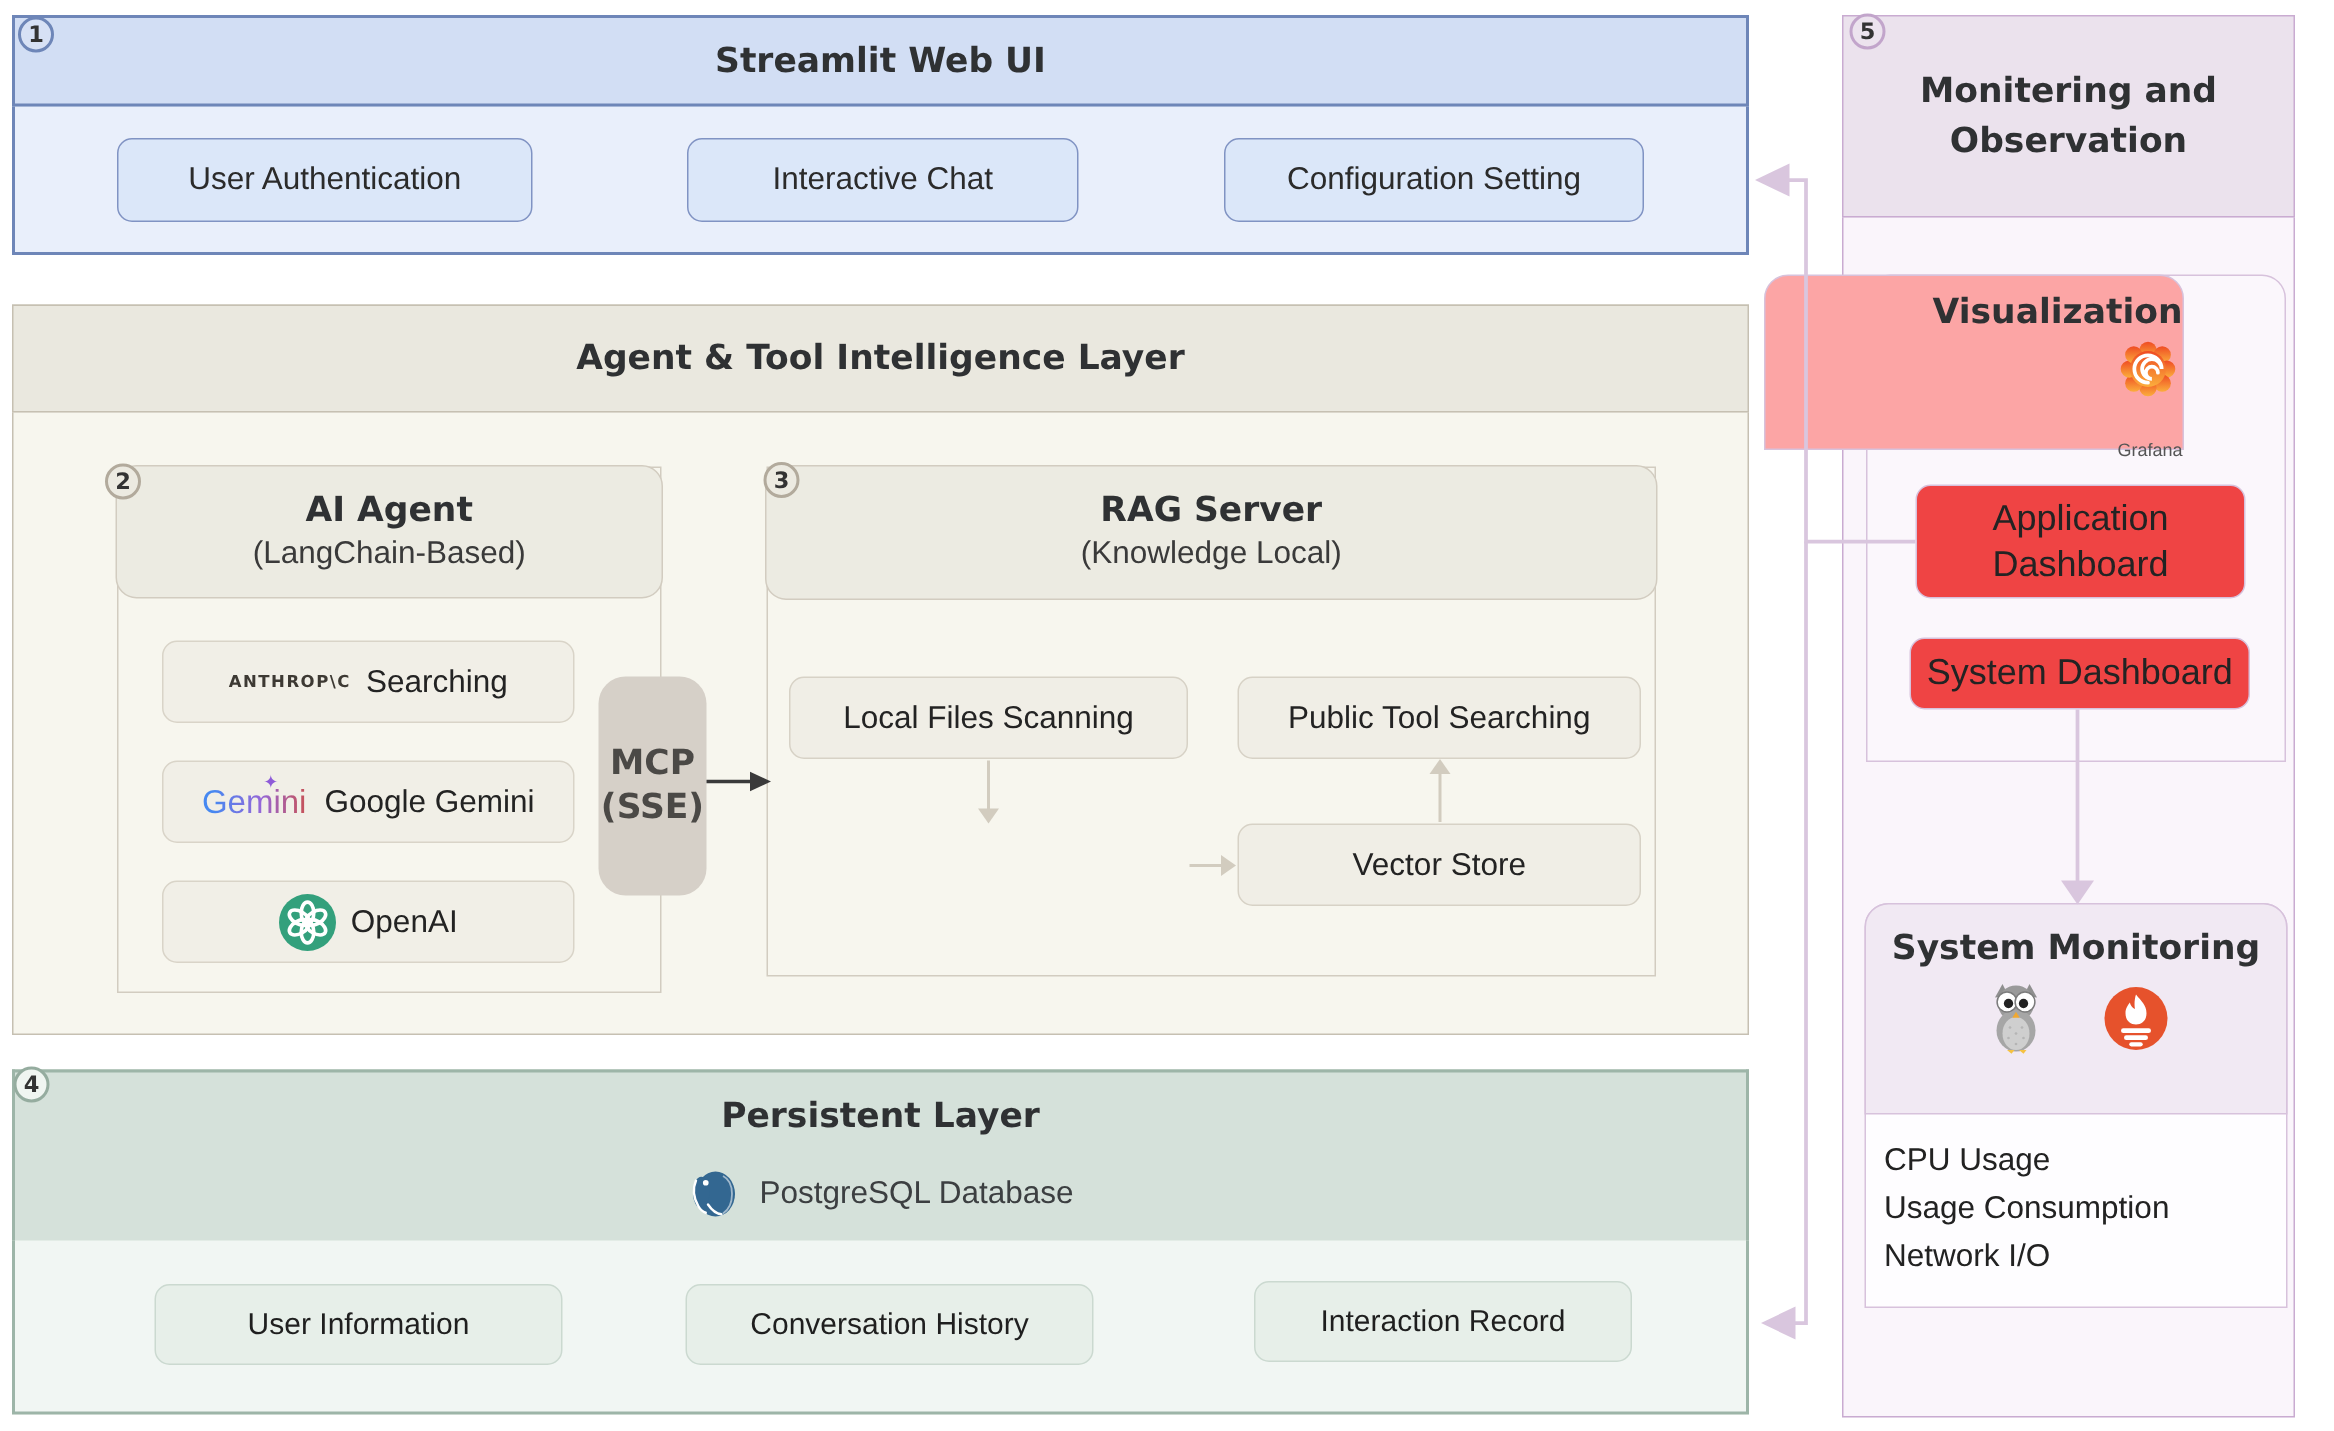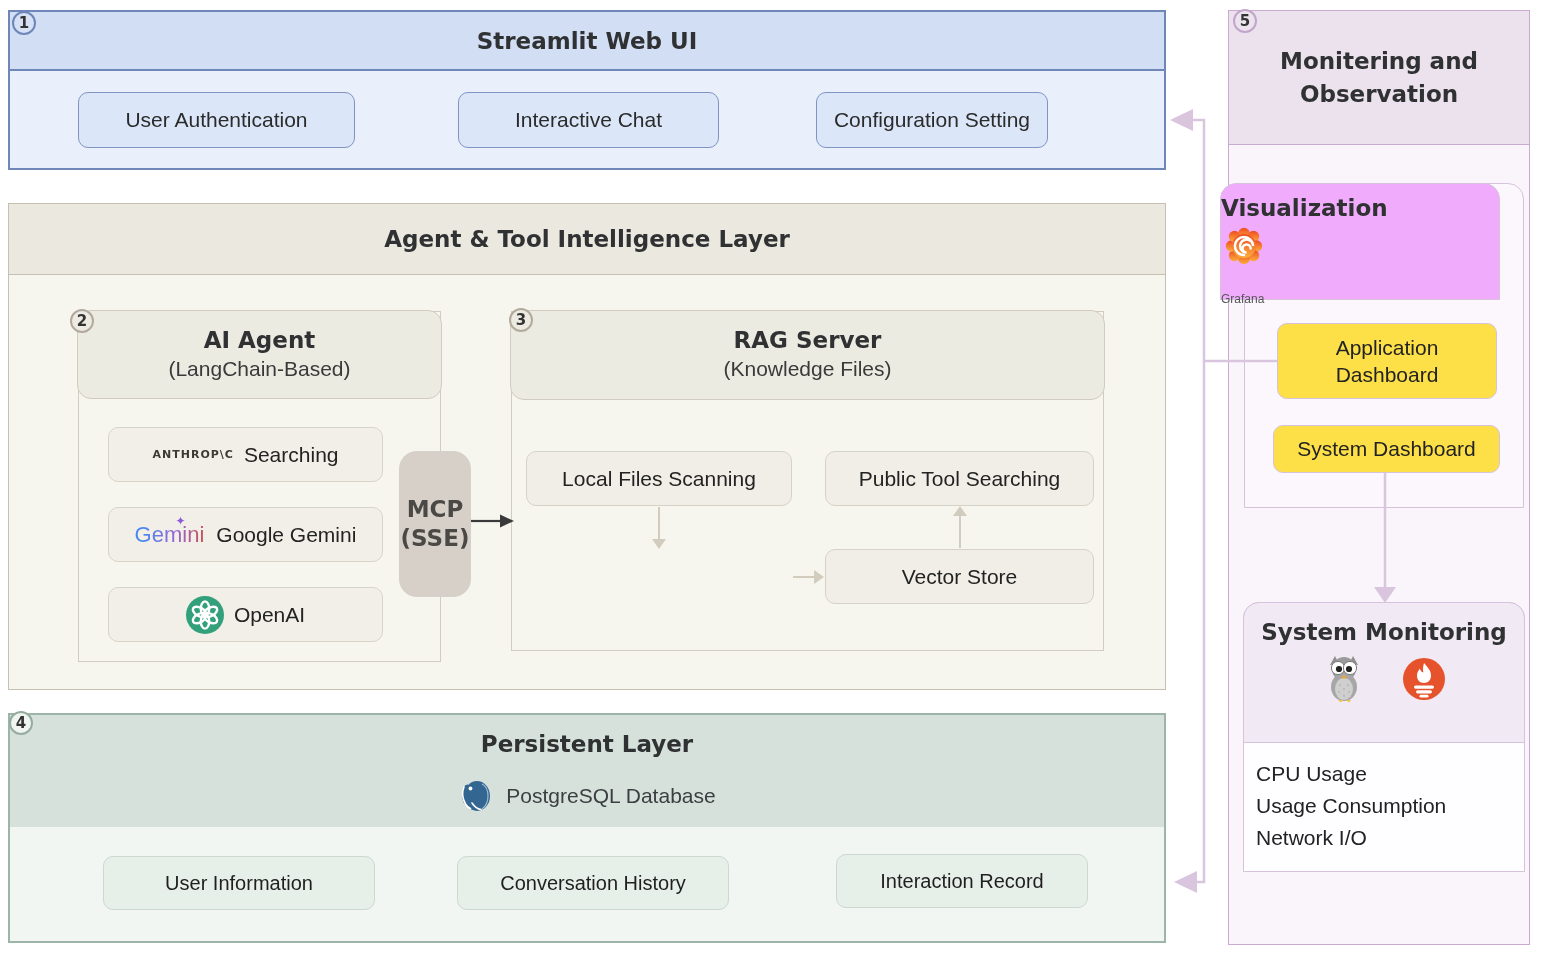--- a/index.html
+++ b/index.html
@@ -34,23 +34,23 @@
   .l4-head{left:8px;top:713px;width:1158px;height:114px;background:#d5e1da;border:2px solid #9db5a8;border-bottom:none;}
   .l4-title{left:8px;top:731px;width:1158px;font-size:23px;text-align:center;}
   .l4-dbrow{left:8px;top:772px;width:1158px;height:48px;gap:12px;font-size:21px;color:#3c3f41;}
   .l4-node{top:856px;height:54px;background:#e7efe9;border:1.5px solid #cbd9d0;border-radius:10px;font-size:20px;color:#1f1f1f;}
 
   
   .l5-outer{left:1228px;top:10px;width:302px;height:935px;border:1.5px solid #c9abd1;background:#faf5fb;}
   .l5-head{left:1228px;top:10px;width:302px;height:135px;background:#ebe2ed;border:1.5px solid #c9abd1;}
   .l5-title{left:1238px;top:10px;width:282px;height:135px;font-size:23px;text-align:center;line-height:1.4;}
   .viz{left:1244px;top:183px;width:280px;height:325px;border:1.5px solid #d7c2dc;border-radius:16px 16px 0 0;background:#fbf7fc;}
-  .viz-head{left:1220px;top:183px;width:280px;height:117px;background:#f0abfc;border:1.5px solid #d7c2dc;border-radius:16px 16px 0 0;text-align:left;}
+  .viz-head{left:1176px;top:183px;width:280px;height:117px;background:#fca5a5;border:1.5px solid #d7c2dc;border-radius:16px 16px 0 0;text-align:right;}
   .viz-title{font-size:23px;padding-top:11px;}
-  .mon-node{background:#fde047;border:1.5px solid #d7c2dc;border-radius:10px;font-size:21px;color:#232323;text-align:center;line-height:1.3;}
+  .mon-node{background:#ef4444;border:1.5px solid #d7c2dc;border-radius:10px;font-size:24px;color:#232323;text-align:center;line-height:1.3;}
   .sysmon{left:1243px;top:602px;width:282px;height:270px;border:1.5px solid #d7c2dc;border-radius:16px 16px 0 0;background:#fefdff;}
   .sysmon-head{left:1243px;top:602px;width:282px;height:141px;background:#f1e9f3;border:1.5px solid #d7c2dc;border-radius:16px 16px 0 0;text-align:center;}
   .sysmon-title{font-size:23px;padding-top:16px;}
   .iconrow{display:flex;justify-content:center;align-items:center;gap:36px;margin-top:10px;}
   .metrics{left:1256px;top:758px;width:260px;font-size:21px;color:#222;line-height:32px;}
 
   
   .badge{width:24px;height:24px;border-radius:50%;display:flex;align-items:center;justify-content:center;font-family:"DejaVu Sans",sans-serif;font-weight:bold;font-size:15px;color:#333;z-index:4;}
   .b1{left:12px;top:11px;border:2px solid #6e86b8;background:#d7e1f5;}
   .b2{left:70px;top:309px;border:2px solid #b2aa9c;background:#eceae1;}
@@ -64,21 +64,21 @@
 </head>
 <body>
 
 <div id="canvas">
 
   <div class="abs l1-outer"></div>
   <div class="abs l1-head"></div>
   <div class="abs l1-title flexc titlefont">Streamlit Web UI</div>
   <div class="abs l1-node flexc" style="left:78px;width:277px;">User Authentication</div>
   <div class="abs l1-node flexc" style="left:458px;width:261px;">Interactive Chat</div>
-  <div class="abs l1-node flexc" style="left:816px;width:232px;">Configuration Setting</div>
+  <div class="abs l1-node flexc" style="left:816px;width:280px;">Configuration Setting</div>
   <div class="abs badge b1">1</div>
 
   <div class="abs l2-outer"></div>
   <div class="abs l2-head"></div>
   <div class="abs l2-title flexc titlefont">Agent &amp; Tool Intelligence Layer</div>
 
   <div class="abs group" style="left:78px;top:311px;width:363px;height:351px;"></div>
   <div class="abs group-head" style="left:77px;top:310px;width:365px;height:89px;">
     <div class="titlefont group-title">AI Agent</div>
     <div class="group-sub">(LangChain-Based)</div>
@@ -115,21 +115,21 @@
   <div class="abs mcp flexc titlefont">
     <div>
         <div>MCP</div>
         <div>(SSE)</div>
       </div>
   </div>
 
   <div class="abs group" style="left:511px;top:311px;width:593px;height:340px;"></div>
   <div class="abs group-head" style="left:510px;top:310px;width:595px;height:90px;">
     <div class="titlefont group-title">RAG Server</div>
-    <div class="group-sub">(Knowledge Files)</div>
+    <div class="group-sub">(Knowledge Local)</div>
   </div>
   <div class="abs badge b3">3</div>
 
   <div class="abs ragnode flexc" style="left:526px;top:451px;width:266px;">Local Files Scanning</div>
   <div class="abs ragnode flexc" style="left:825px;top:451px;width:269px;">Public Tool Searching</div>
   <div class="abs ragnode flexc" style="left:825px;top:549px;width:269px;">Vector Store</div>
 
   <div class="abs l4-outer"></div>
   <div class="abs l4-head"></div>
   <div class="abs l4-title titlefont">Persistent Layer</div>

